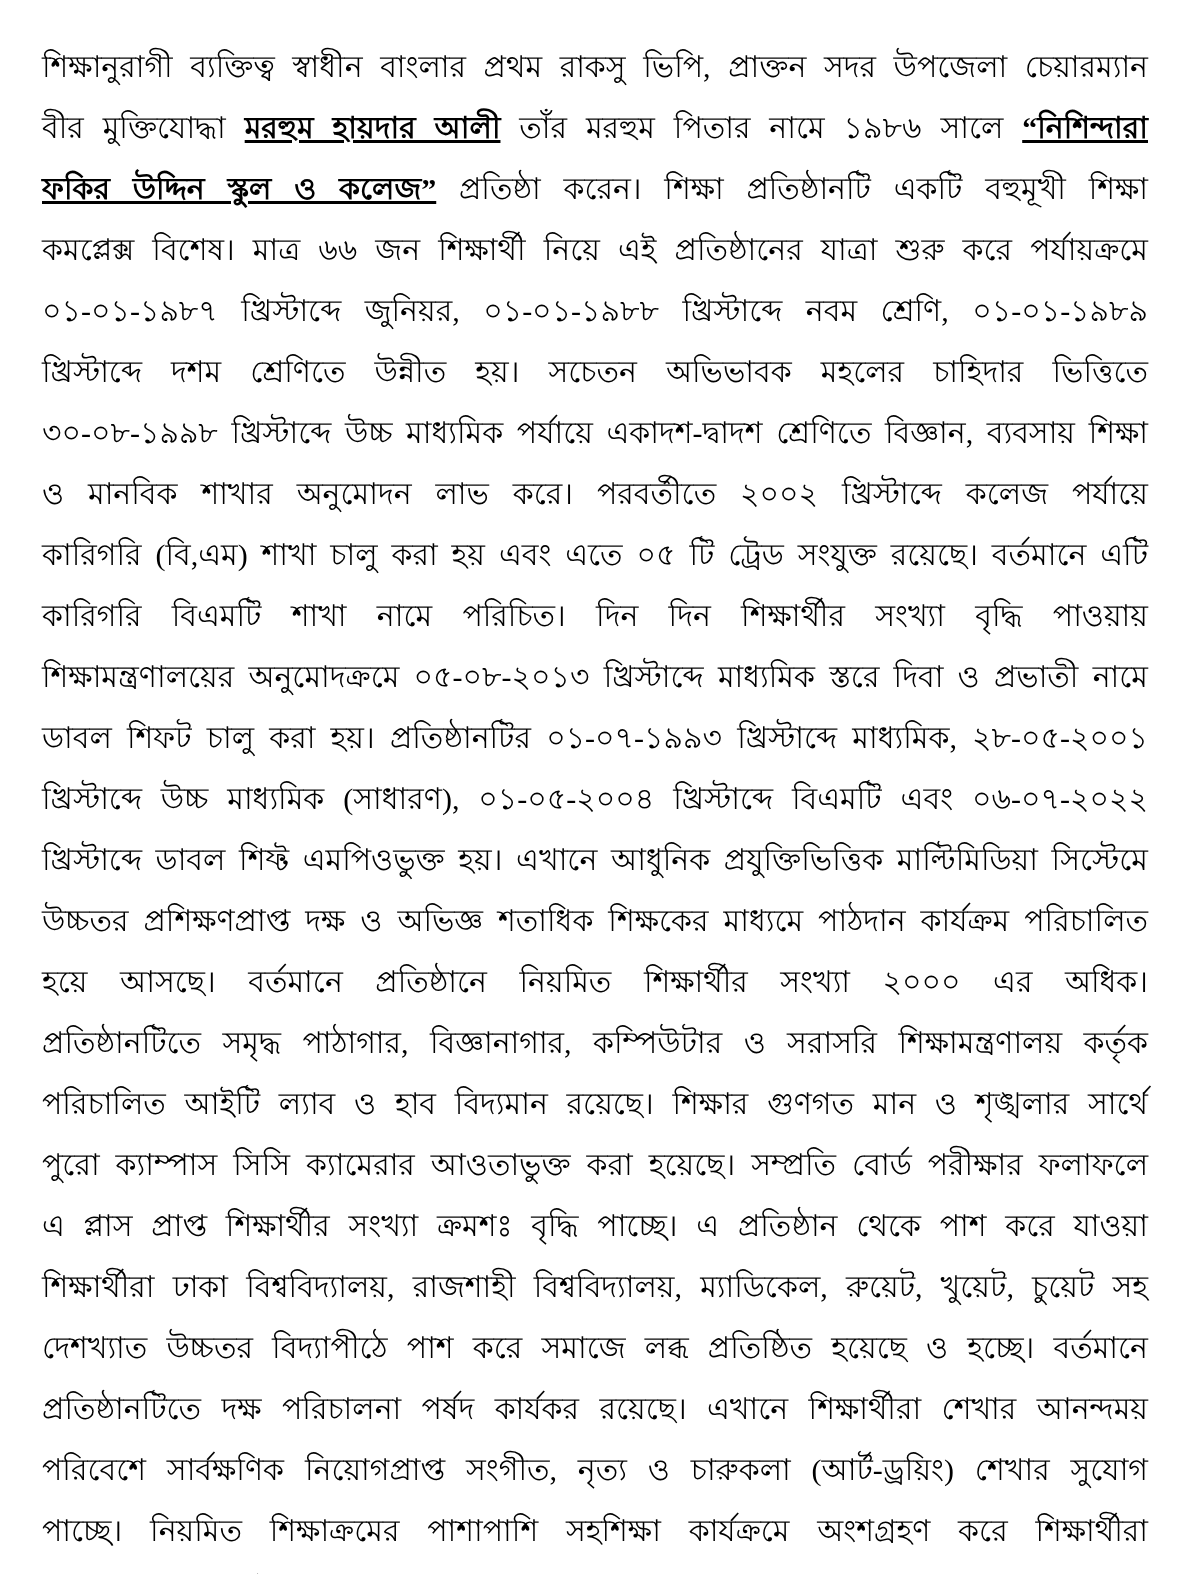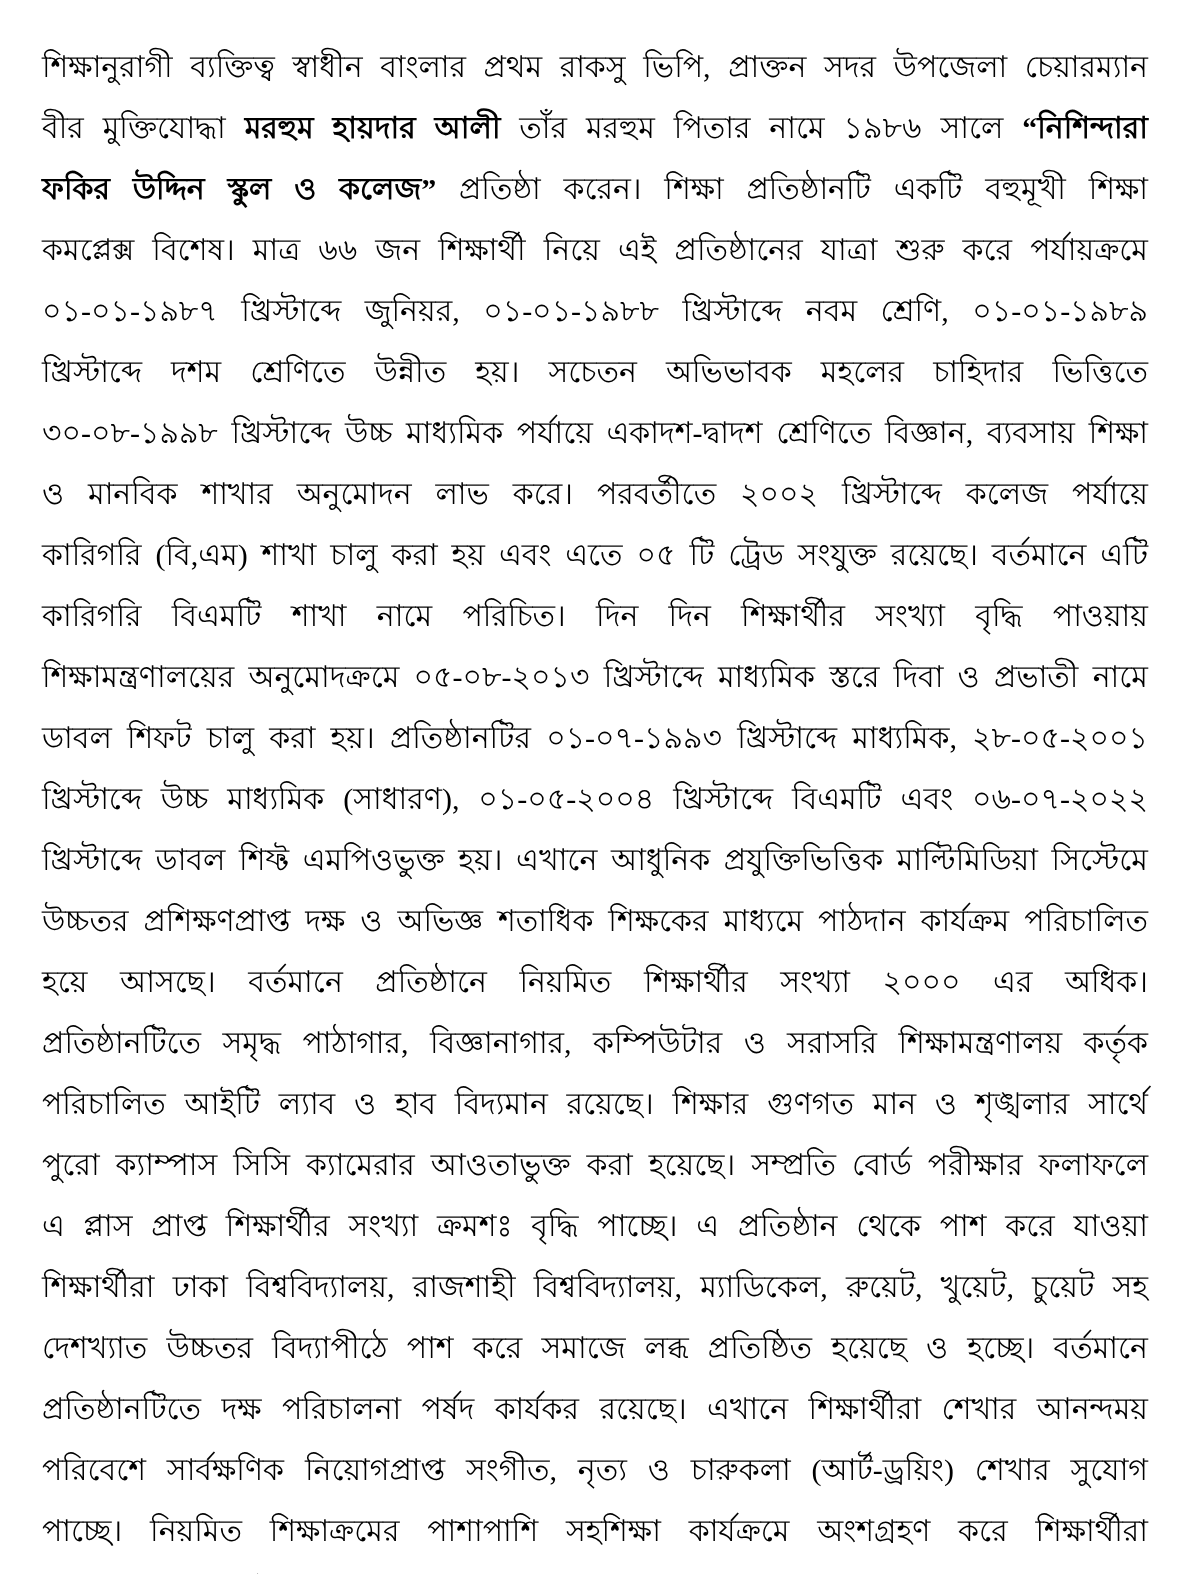--- a/index.html
+++ b/index.html
@@ -17,20 +17,20 @@
     color: #000000;
   }
   .body-paragraph {
     font-size: 30px;
     line-height: 61px;
     text-align: justify;
     word-spacing: 6px;
     margin: 0;
   }
   .run { font-weight: normal; }
-  .run-bold { font-weight: bold; }
+  .run-bold { font-weight: bold; text-decoration: underline; }
 </style>
 </head>
 <body>
 
 <div class="page">
   <p class="body-paragraph"><span class="run">শিক্ষানুরাগী ব্যক্তিত্ব স্বাধীন বাংলার প্রথম রাকসু ভিপি, প্রাক্তন সদর উপজেলা চেয়ারম্যান বীর মুক্তিযোদ্ধা </span><span class="run-bold">মরহুম হায়দার আলী</span><span class="run"> তাঁর মরহুম পিতার নামে ১৯৮৬ সালে </span><span class="run-bold">“নিশিন্দারা ফকির উদ্দিন স্কুল ও কলেজ”</span><span class="run"> প্রতিষ্ঠা করেন। শিক্ষা প্রতিষ্ঠানটি একটি বহুমূখী শিক্ষা কমপ্লেক্স বিশেষ। মাত্র ৬৬ জন শিক্ষার্থী নিয়ে এই প্রতিষ্ঠানের যাত্রা শুরু করে পর্যায়ক্রমে ০১-০১-১৯৮৭ খ্রিস্টাব্দে জুনিয়র, ০১-০১-১৯৮৮ খ্রিস্টাব্দে নবম শ্রেণি, ০১-০১-১৯৮৯ খ্রিস্টাব্দে দশম শ্রেণিতে উন্নীত হয়। সচেতন অভিভাবক মহলের চাহিদার ভিত্তিতে ৩০-০৮-১৯৯৮ খ্রিস্টাব্দে উচ্চ মাধ্যমিক পর্যায়ে একাদশ-দ্বাদশ শ্রেণিতে বিজ্ঞান, ব্যবসায় শিক্ষা ও মানবিক শাখার অনুমোদন লাভ করে। পরবর্তীতে ২০০২ খ্রিস্টাব্দে কলেজ পর্যায়ে কারিগরি (বি,এম) শাখা চালু করা হয় এবং এতে ০৫ টি ট্রেড সংযুক্ত রয়েছে। বর্তমানে এটি কারিগরি বিএমটি শাখা নামে পরিচিত। দিন দিন শিক্ষার্থীর সংখ্যা বৃদ্ধি পাওয়ায় শিক্ষামন্ত্রণালয়ের অনুমোদক্রমে ০৫-০৮-২০১৩ খ্রিস্টাব্দে মাধ্যমিক স্তরে দিবা ও প্রভাতী নামে ডাবল শিফট চালু করা হয়। প্রতিষ্ঠানটির ০১-০৭-১৯৯৩ খ্রিস্টাব্দে মাধ্যমিক, ২৮-০৫-২০০১ খ্রিস্টাব্দে উচ্চ মাধ্যমিক (সাধারণ), ০১-০৫-২০০৪ খ্রিস্টাব্দে বিএমটি এবং ০৬-০৭-২০২২ খ্রিস্টাব্দে ডাবল শিফ্ট এমপিওভুক্ত হয়। এখানে আধুনিক প্রযুক্তিভিত্তিক মাল্টিমিডিয়া সিস্টেমে উচ্চতর প্রশিক্ষণপ্রাপ্ত দক্ষ ও অভিজ্ঞ শতাধিক শিক্ষকের মাধ্যমে পাঠদান কার্যক্রম পরিচালিত হয়ে আসছে। বর্তমানে প্রতিষ্ঠানে নিয়মিত শিক্ষার্থীর সংখ্যা ২০০০ এর অধিক। প্রতিষ্ঠানটিতে সমৃদ্ধ পাঠাগার, বিজ্ঞানাগার, কম্পিউটার ও সরাসরি শিক্ষামন্ত্রণালয় কর্তৃক পরিচালিত আইটি ল্যাব ও হাব বিদ্যমান রয়েছে। শিক্ষার গুণগত মান ও শৃঙ্খলার সার্থে পুরো ক্যাম্পাস সিসি ক্যামেরার আওতাভুক্ত করা হয়েছে। সম্প্রতি বোর্ড পরীক্ষার ফলাফলে এ প্লাস প্রাপ্ত শিক্ষার্থীর সংখ্যা ক্রমশঃ বৃদ্ধি পাচ্ছে। এ প্রতিষ্ঠান থেকে পাশ করে যাওয়া শিক্ষার্থীরা ঢাকা বিশ্ববিদ্যালয়, রাজশাহী বিশ্ববিদ্যালয়, ম্যাডিকেল, রুয়েট, খুয়েট, চুয়েট সহ দেশখ্যাত উচ্চতর বিদ্যাপীঠে পাশ করে সমাজে লব্ধ প্রতিষ্ঠিত হয়েছে ও হচ্ছে। বর্তমানে প্রতিষ্ঠানটিতে দক্ষ পরিচালনা পর্ষদ কার্যকর রয়েছে। এখানে শিক্ষার্থীরা শেখার আনন্দময় পরিবেশে সার্বক্ষণিক নিয়োগপ্রাপ্ত সংগীত, নৃত্য ও চারুকলা (আর্ট-ড্রয়িং) শেখার সুযোগ পাচ্ছে। নিয়মিত শিক্ষাক্রমের পাশাপাশি সহশিক্ষা কার্যক্রমে অংশগ্রহণ করে শিক্ষার্থীরা নৈতিকতা, আদর্শ, পরমতসহিষ্ণুতা ও সহবত শেখার পরিবেশ পাচ্ছে। ক্লাশরুমের পড়া ক্লাশরুমেই সম্পন্ন করার মাধ্যমে গৃহ শিক্ষকের প্রয়োজনীয়তা হ্রাস পাচ্ছে। তাছাড়া ক্রীড়া ক্ষেত্রে এ প্রতিষ্ঠান জেলা পর্যায়ের শীর্ষস্থান অধিকার করে রয়েছে এমনকি জাতীয় পর্যায়ে সাঁতার প্রতিযোগিতায় অনন্য স্বাক্ষর রেখেছে। পরিশেষে বলা যায়, শিক্ষা বঞ্চিত, দারিদ্রপীড়িত স্বল্প আয়ের মানুষের সন্তানদের শিক্ষা নিশ্চিত করার লক্ষ্যে </span></p>
 </div>
 
 </body></html>

